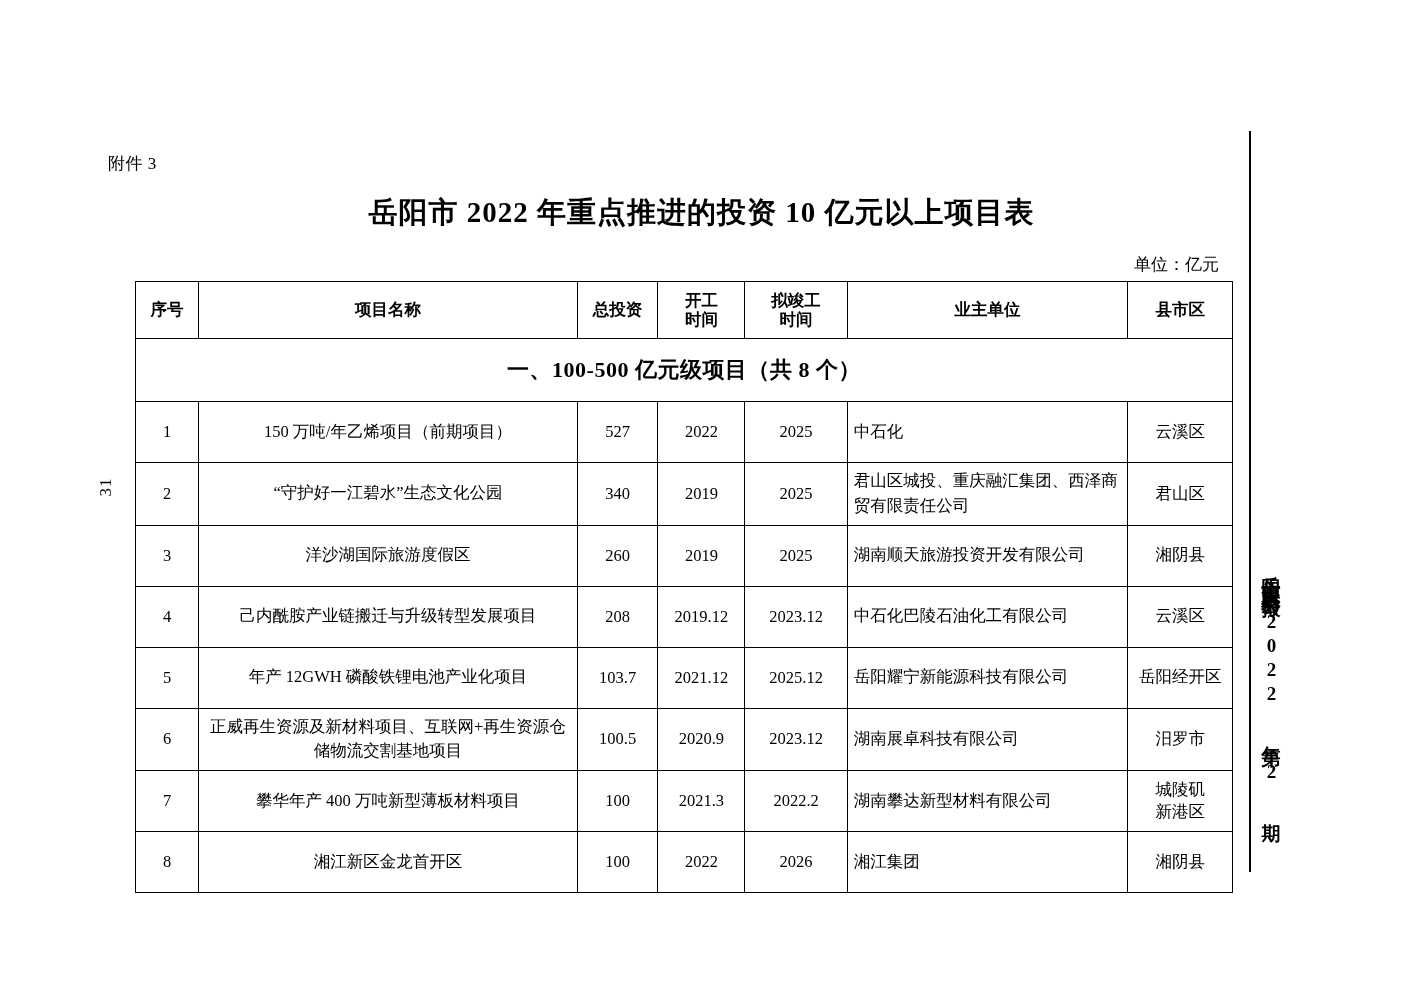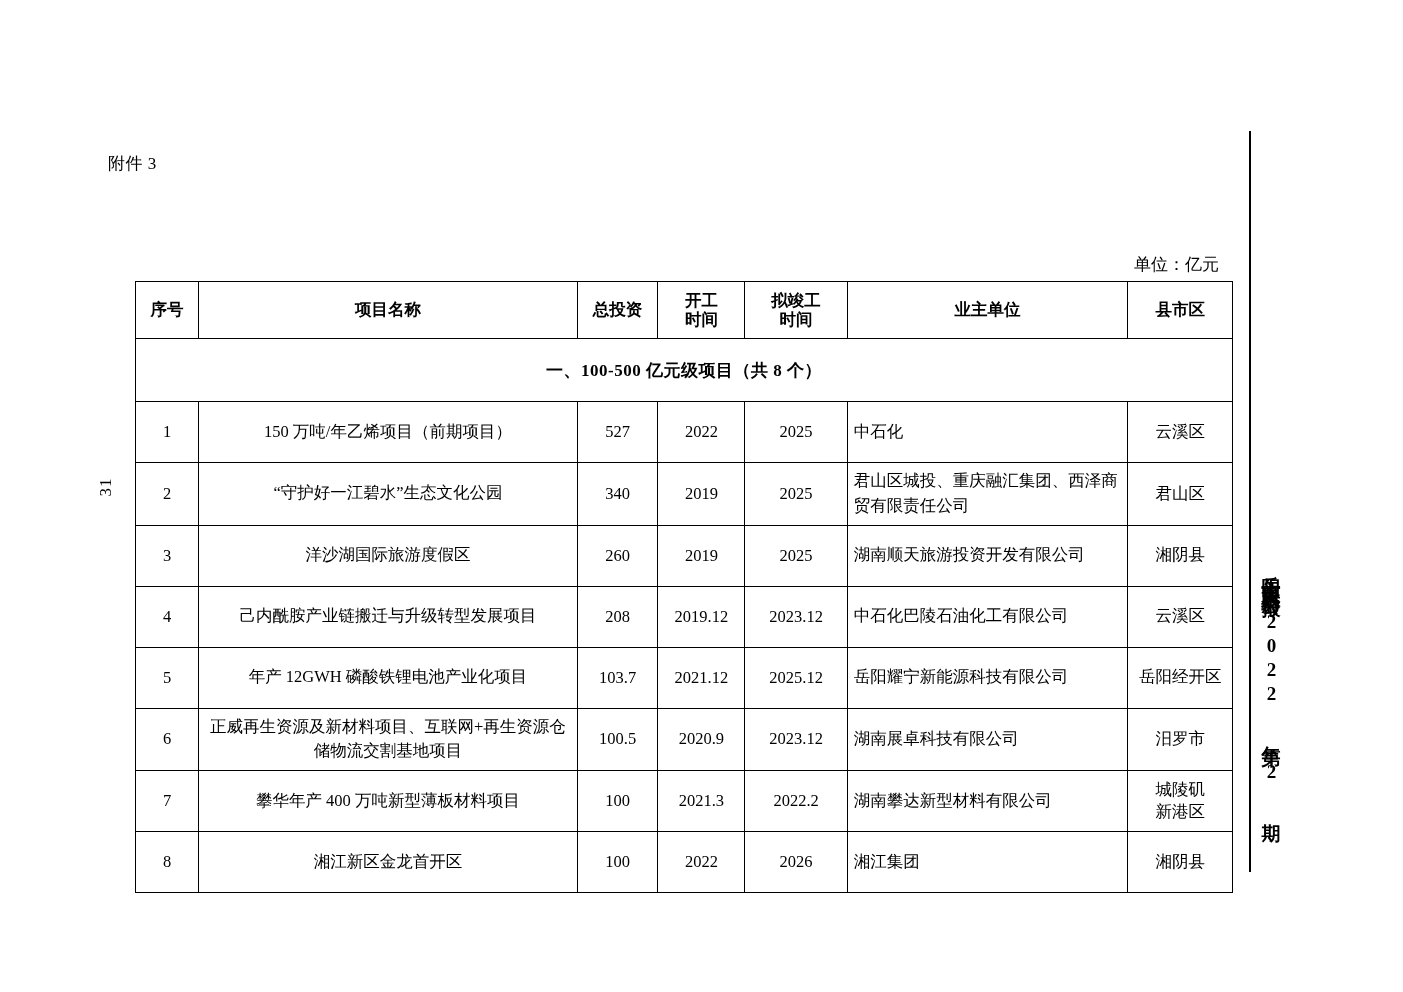--- a/index.html
+++ b/index.html
@@ -94,21 +94,21 @@
   td.c-start   { text-align: center; }
   td.c-finish  { text-align: center; }
   td.c-owner   { text-align: left; padding-left: 12px; line-height: 1.5; }
   td.c-region  { text-align: center; line-height: 1.35; }
 
   tr.data-row td { height: 48px; }
   tr.section-row td {
     text-align: center;
     font-weight: bold;
     height: 50px;
-    font-size: 17px;
+    font-size: 22px;
     letter-spacing: 0.5px;
   }
 
   
   .page-number {
     position: absolute;
     left: 96px;
     top: 477px;
     font-size: 17px;
     transform: rotate(-90deg);
@@ -138,20 +138,21 @@
     font-family: "Liberation Serif", serif;
   }
 </style>
 </head>
 <body>
 
 <div class="page">
 
   <div class="attachment-label">附件 3</div>
 
+  <div class="doc-title">岳阳市 2022 年重点推进的投资 10 亿元以上项目表</div>
 
   <div class="unit-note">单位：亿元</div>
 
   <div class="table-wrap">
     <table class="project-table">
       <colgroup>
         <col class="col-no">
         <col class="col-name">
         <col class="col-total">
         <col class="col-start">

